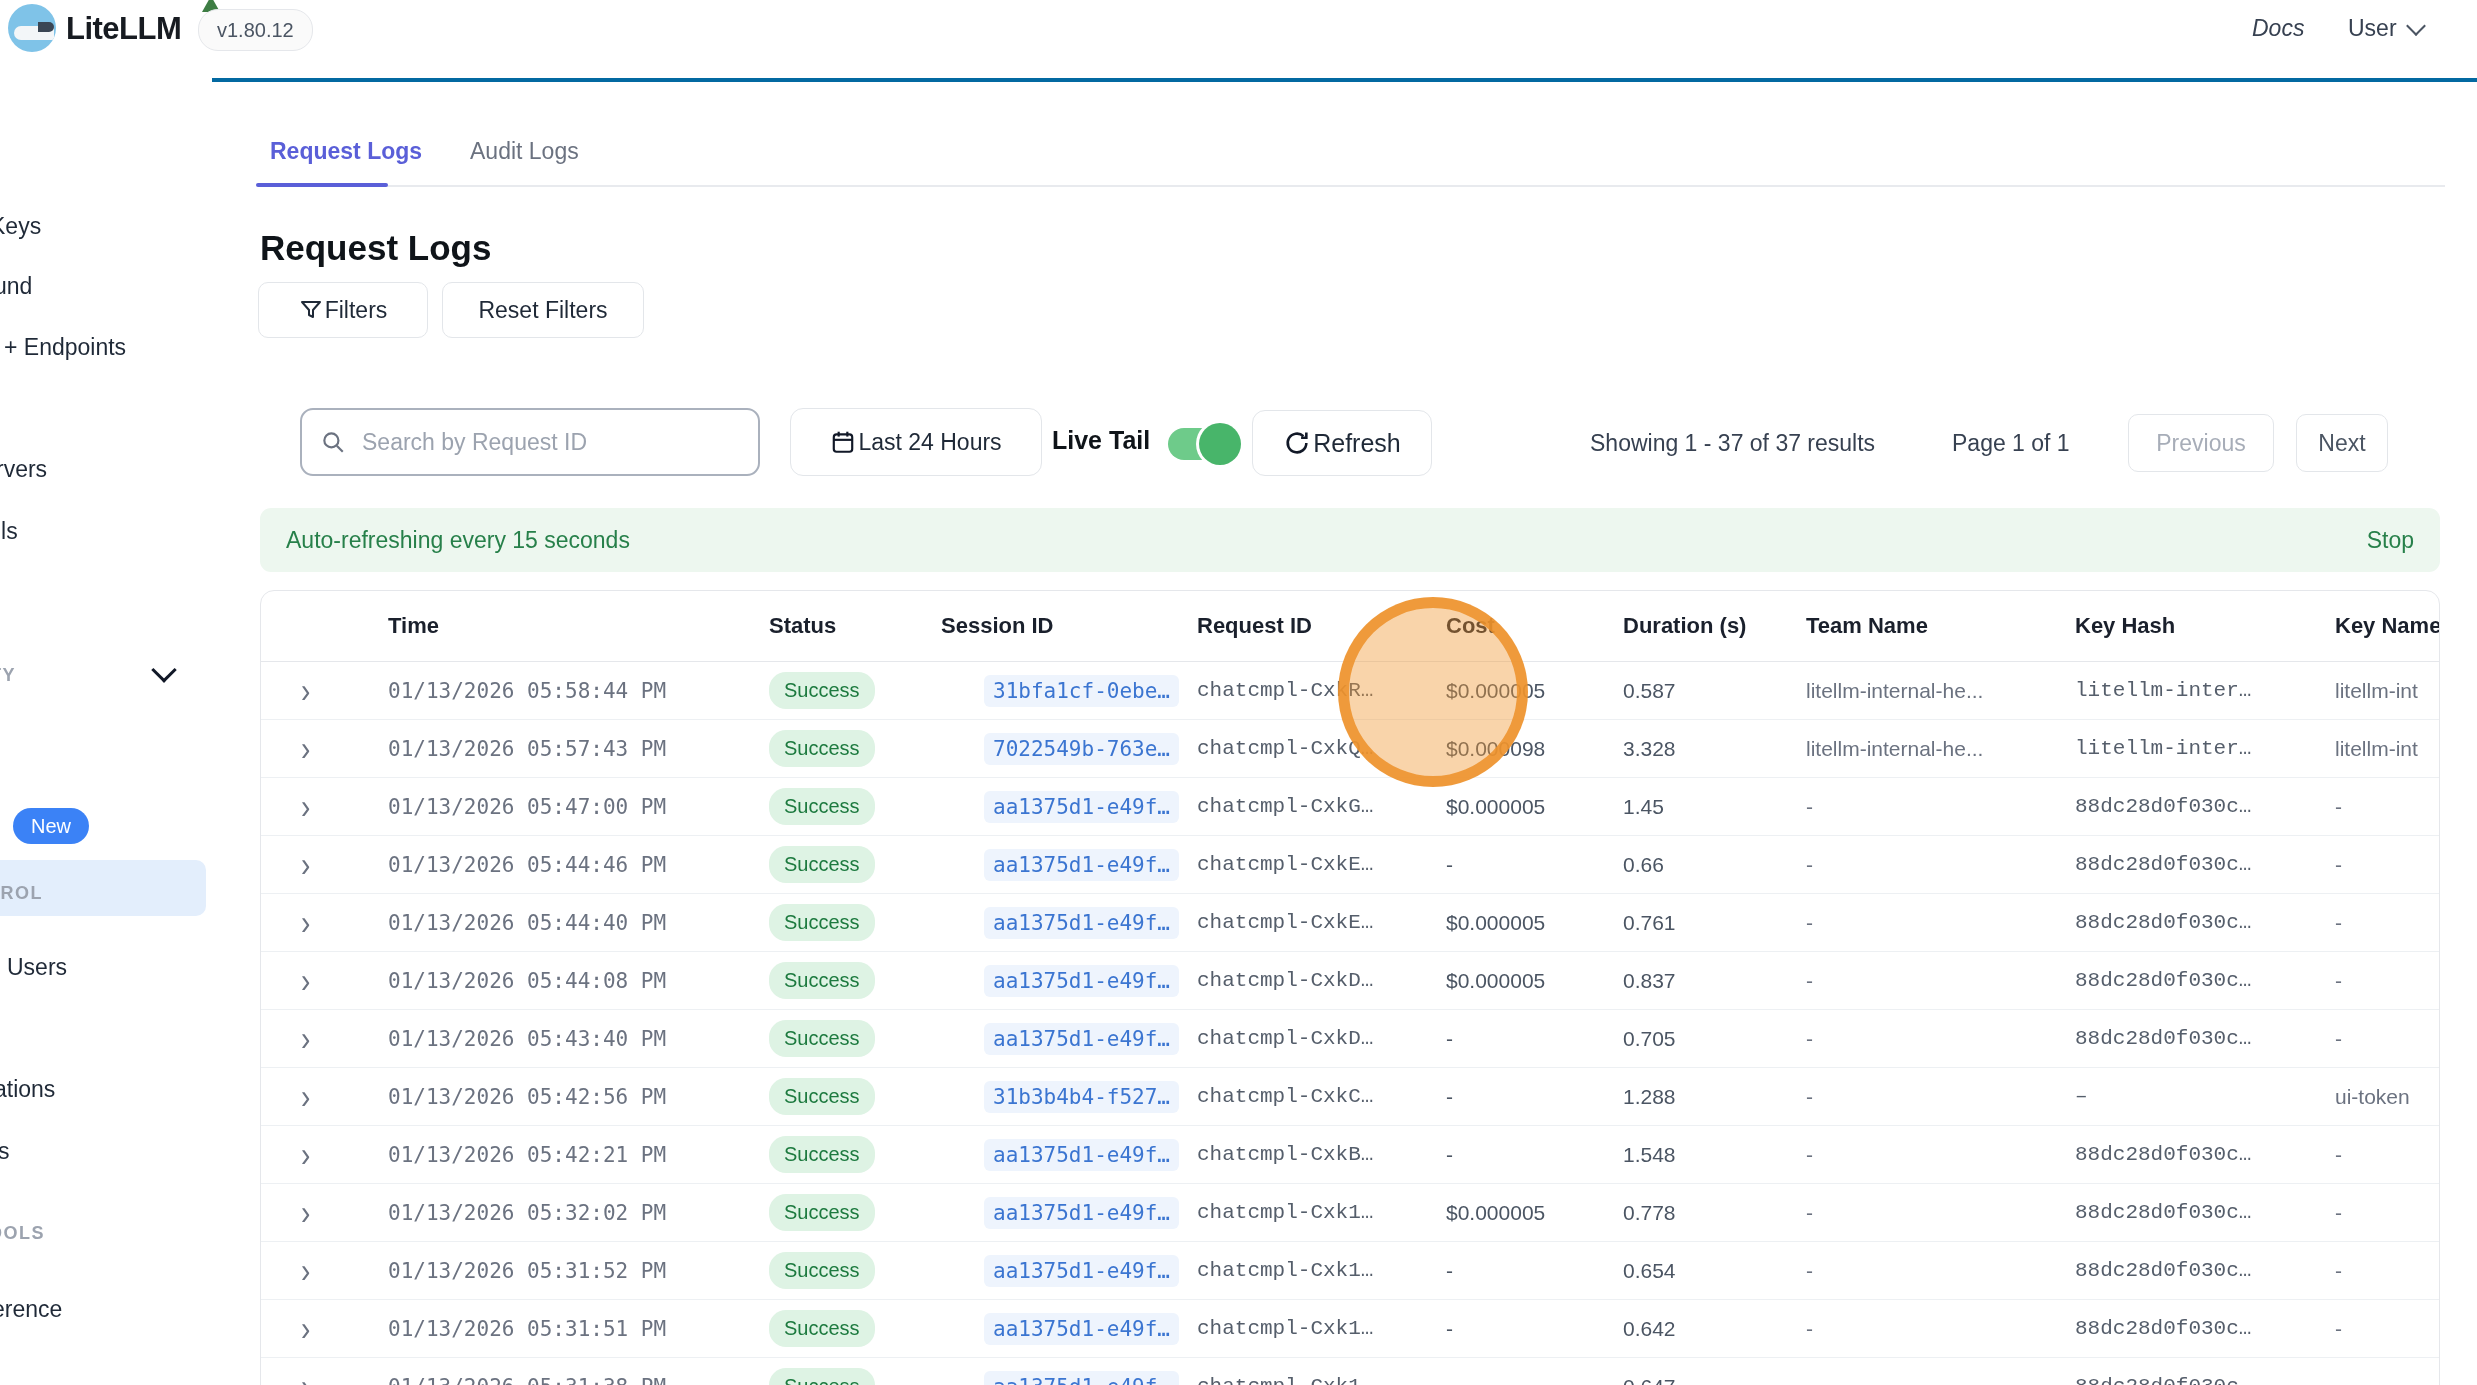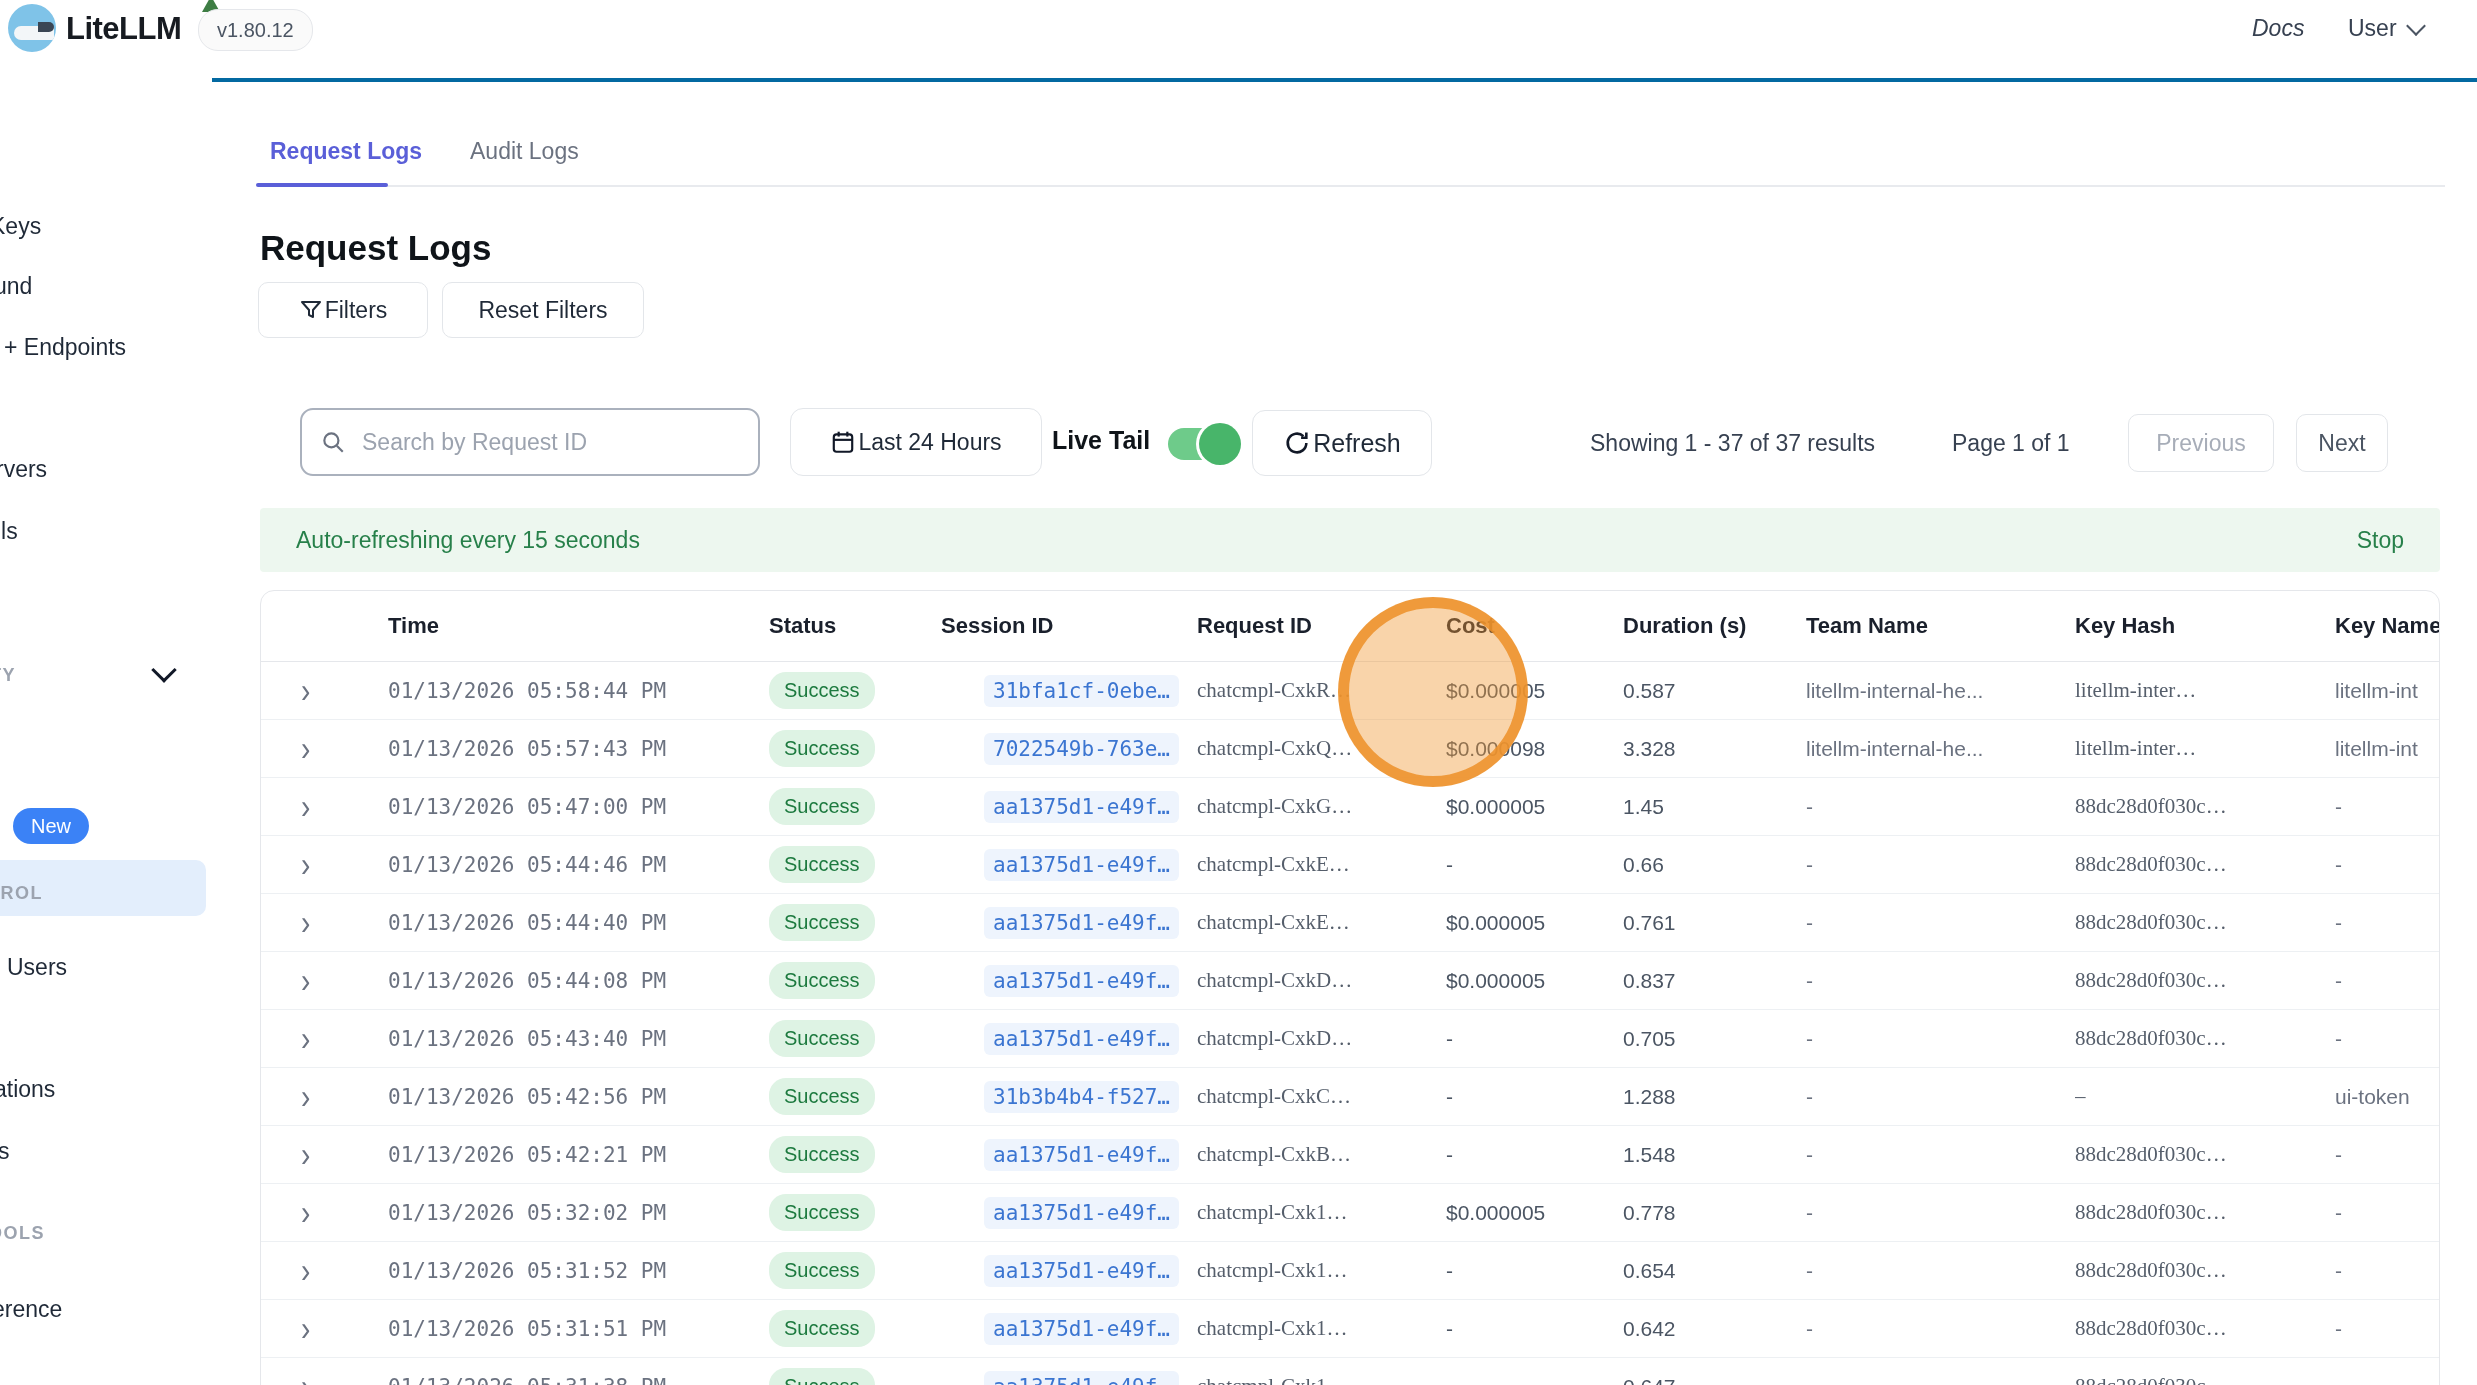--- a/index.html
+++ b/index.html
@@ -57,41 +57,41 @@
   #livetail-knob{position:absolute;right:-3px;top:-5px;width:42px;height:42px;border-radius:50%;background:#48b56a;
                  box-shadow:0 0 0 3px #ffffff;}
   #btn-refresh{position:absolute;left:1252px;top:410px;width:180px;height:66px;border-radius:13px;font-size:25px;}
   #results-text{position:absolute;left:1590px;top:430px;font-size:23px;color:#374151;}
   #page-text{position:absolute;left:1952px;top:430px;font-size:23px;color:#374151;}
   #btn-prev{position:absolute;left:2128px;top:414px;width:146px;height:58px;color:#a7adb8;}
   #btn-next{position:absolute;left:2296px;top:414px;width:92px;height:58px;color:#4b5563;}
 
   
   #banner{position:absolute;left:260px;top:508px;width:2180px;height:64px;box-sizing:border-box;background:#edf7ef;
-          border-radius:4px;display:flex;align-items:center;justify-content:space-between;padding:0 36px;}
+          border-radius:11px;display:flex;align-items:center;justify-content:space-between;padding:0 26px;}
   #banner .txt{font-size:23px;color:#27804a;}
   #banner .stop{font-size:23px;color:#27804a;}
 
   
   #table-card{position:absolute;left:260px;top:590px;width:2180px;height:860px;box-sizing:border-box;
               background:#fff;border:1px solid #e5e7eb;border-radius:14px 14px 0 0;overflow:hidden;}
   table{border-collapse:collapse;table-layout:fixed;width:2178px;}
   col.c0{width:127px}col.c1{width:381px}col.c2{width:172px}col.c3{width:256px}col.c4{width:249px}
   col.c5{width:177px}col.c6{width:183px}col.c7{width:269px}col.c8{width:260px}col.c9{width:104px}
   thead th{font-size:22px;font-weight:600;color:#1a202c;text-align:left;height:70px;padding:0;white-space:nowrap;
            border-bottom:1px solid #e5e7eb;}
   tbody td{height:57px;padding:0;font-size:21px;color:#4b5563;white-space:nowrap;overflow:hidden;
            border-bottom:1px solid #edf0f3;}
   .exp{color:#6b7280;font-size:28px;line-height:1;display:inline-block;padding-left:40px;transform:scaleY(1.25);}
   td.c-time{font-family:"DejaVu Sans Mono",monospace;color:#6b7280;}
   .badge-success{display:inline-block;background:#def3e4;color:#1d7a3f;font-size:20px;font-weight:500;
                  padding:7px 15px;border-radius:17px;}
   .session-link{display:inline-block;background:#eef4fd;color:#3b75d1;font-size:21px;padding:4px 9px;border-radius:6px;
                 font-family:"DejaVu Sans Mono",monospace;margin-left:43px;}
-  td.c-req,td.c-hash{font-family:Liberation Serif, serif;color:#555e6b;}
+  td.c-req,td.c-hash{font-family:Liberation Mono, monospace;color:#555e6b;}
   td.c-team{color:#6b7280;}
   td.c-keyname{color:#6b7280;}
 
   
   #click-circle{position:absolute;left:1338px;top:597px;width:190px;height:190px;border-radius:50%;
                 background:rgba(241,152,52,0.42);border:11px solid rgba(238,146,44,0.88);box-sizing:border-box;
                 pointer-events:none;}
 
   .icon-svg{display:block;}
 </style>

